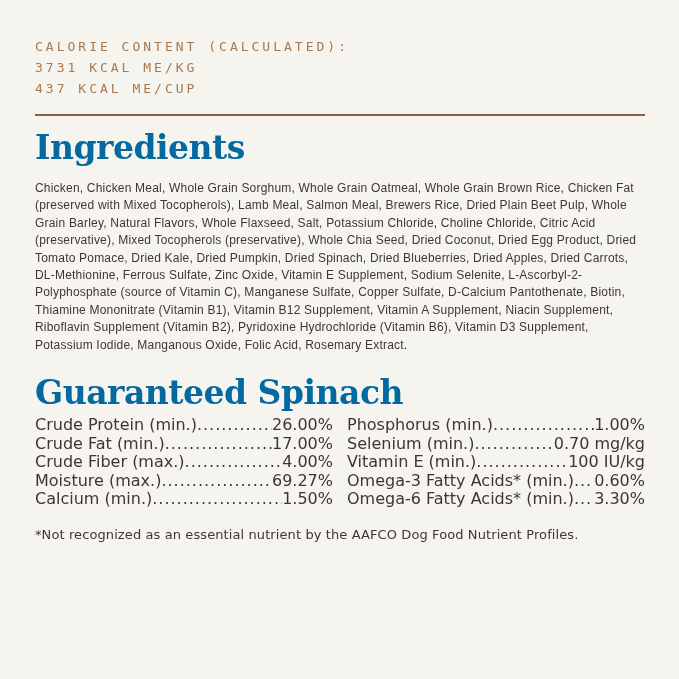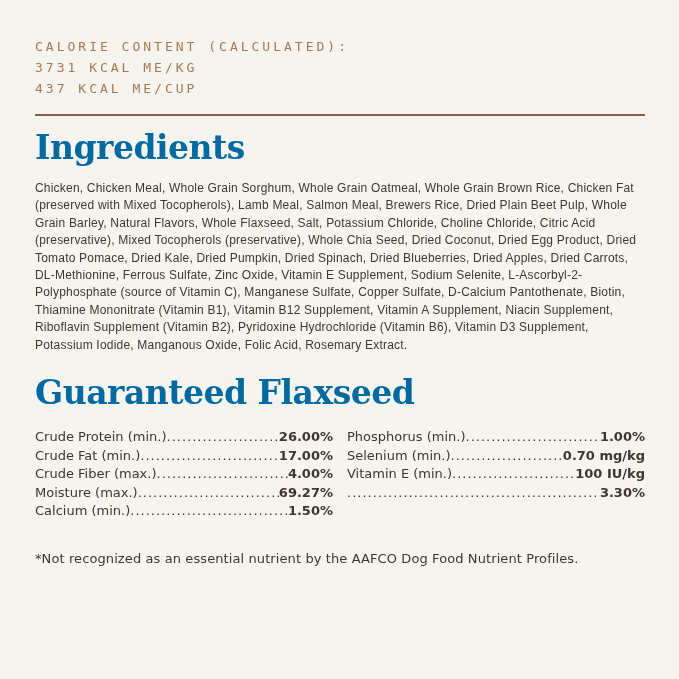--- a/index.html
+++ b/index.html
@@ -44,48 +44,48 @@
   .ingredients-text {
     margin-top: 13px;
     font-size: 12px;
     line-height: 17.4px;
     letter-spacing: 0.2px;
     color: #3f3633;
     width: 605px;
   }
   
   .ga-table {
-    margin-top: 16px;
+    margin-top: 4px;
     display: flex;
     gap: 14px;
     font-family: "DejaVu Sans", sans-serif;
-    font-size: 13px;
+    font-size: 16px;
     color: #3f3633;
   }
   .ga-col { flex: 1; min-width: 0; }
   .ga-row {
     display: flex;
     align-items: baseline;
     line-height: 18.5px;
     white-space: nowrap;
   }
   .ga-label { flex: 0 0 auto; }
   .ga-dots {
     flex: 1 1 auto;
     overflow: hidden;
     min-width: 8px;
   }
   .ga-dots::after {
     content: "......................................................................................";
     letter-spacing: 1px;
   }
-  .ga-value { flex: 0 0 auto; text-align: center; font-weight: bold; }
+  .ga-value { flex: 0 0 auto; text-align: center; }
   
   .footnote {
-    margin-top: 30px;
+    margin-top: 18px;
     font-family: "DejaVu Sans", sans-serif;
     font-size: 13px;
     letter-spacing: 0.1px;
     color: #3f3633;
   }
 </style>
 </head>
 <body>
 
 <div class="page">
@@ -95,21 +95,21 @@
     <div>3731 KCAL ME/KG</div>
     <div>437 KCAL ME/CUP</div>
   </div>
 
   <hr class="rule">
 
   <div class="heading ingredients">Ingredients</div>
 
   <p class="ingredients-text">Chicken, Chicken Meal, Whole Grain Sorghum, Whole Grain Oatmeal, Whole Grain Brown Rice, Chicken Fat (preserved with Mixed Tocopherols), Lamb Meal, Salmon Meal, Brewers Rice, Dried Plain Beet Pulp, Whole Grain Barley, Natural Flavors, Whole Flaxseed, Salt, Potassium Chloride, Choline Chloride, Citric Acid (preservative), Mixed Tocopherols (preservative), Whole Chia Seed, Dried Coconut, Dried Egg Product, Dried Tomato Pomace, Dried Kale, Dried Pumpkin, Dried Spinach, Dried Blueberries, Dried Apples, Dried Carrots, DL-Methionine, Ferrous Sulfate, Zinc Oxide, Vitamin E Supplement, Sodium Selenite, L-Ascorbyl-2-Polyphosphate (source of Vitamin C), Manganese Sulfate, Copper Sulfate, D-Calcium Pantothenate, Biotin, Thiamine Mononitrate (Vitamin B1), Vitamin B12 Supplement, Vitamin A Supplement, Niacin Supplement, Riboflavin Supplement (Vitamin B2), Pyridoxine Hydrochloride (Vitamin B6), Vitamin D3 Supplement, Potassium Iodide, Manganous Oxide, Folic Acid, Rosemary Extract.</p>
 
-  <div class="heading analysis">Guaranteed Flaxseed</div>
+  <div class="heading analysis">Guaranteed Spinach</div>
 
   <div class="ga-table">
     <div class="ga-col">
       <div class="ga-row">
         <span class="ga-label">Crude Protein (min.)</span>
           <span class="ga-dots"></span>
           <span class="ga-value">26.00%</span>
       </div>
       <div class="ga-row">
         <span class="ga-label">Crude Fat (min.)</span>
@@ -142,20 +142,26 @@
         <span class="ga-label">Selenium (min.)</span>
           <span class="ga-dots"></span>
           <span class="ga-value">0.70 mg/kg</span>
       </div>
       <div class="ga-row">
         <span class="ga-label">Vitamin E (min.)</span>
           <span class="ga-dots"></span>
           <span class="ga-value">100 IU/kg</span>
       </div>
       <div class="ga-row">
+        <span class="ga-label">Omega-3 Fatty Acids* (min.)</span>
+          <span class="ga-dots"></span>
+          <span class="ga-value">0.60%</span>
+      </div>
+      <div class="ga-row">
+        <span class="ga-label">Omega-6 Fatty Acids* (min.)</span>
           <span class="ga-dots"></span>
           <span class="ga-value">3.30%</span>
       </div>
     </div>
   </div>
 
   <div class="footnote">*Not recognized as an essential nutrient by the AAFCO Dog Food Nutrient Profiles.</div>
 
 </div>
 

